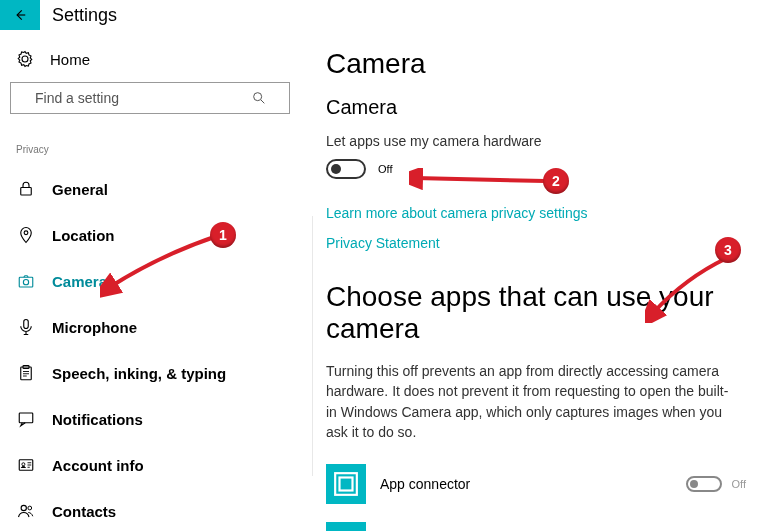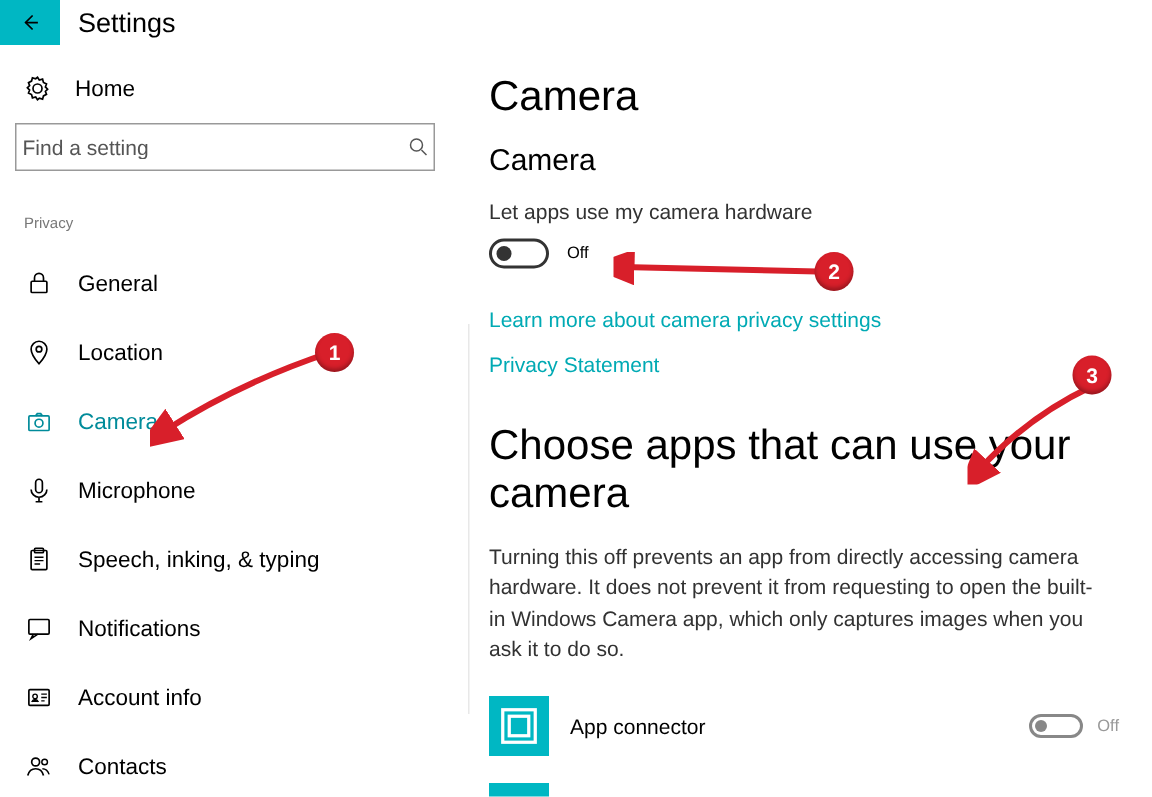--- a/index.html
+++ b/index.html
@@ -47,21 +47,21 @@
     gap: 16px;
     padding: 8px 6px 14px 6px;
   }
   .gear { width: 18px; height: 18px; }
   .home-label { font-size: 15px; }
   .search-box {
     border: 1px solid #999;
     height: 32px;
     display: flex;
     align-items: center;
-    padding: 0 2px;
+    padding: 0 22px;
     margin-bottom: 30px;
   }
   .search-box input {
     border: none;
     outline: none;
     flex: 1;
     font-size: 14px;
     font-family: inherit;
     color: #555;
   }
@@ -72,20 +72,21 @@
     font-size: 10px;
     padding: 0 6px 14px 6px;
   }
   .nav-item {
     display: flex;
     align-items: center;
     gap: 16px;
     padding: 10px 6px;
     cursor: pointer;
     margin-bottom: 6px;
+    font-weight: bold;
   }
   .nav-item .label { font-size: 15px; }
   .nav-item.active .label { color: #008b9a; }
   .nav-item.active .nav-icon { color: #008b9a; }
   .nav-icon {
     width: 20px; height: 20px;
     display: flex; align-items: center; justify-content: center;
     color: #000;
   }
   .nav-icon svg { width: 18px; height: 18px; }

